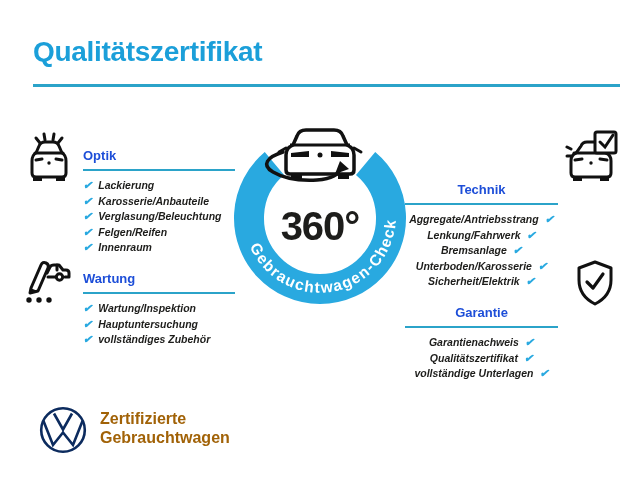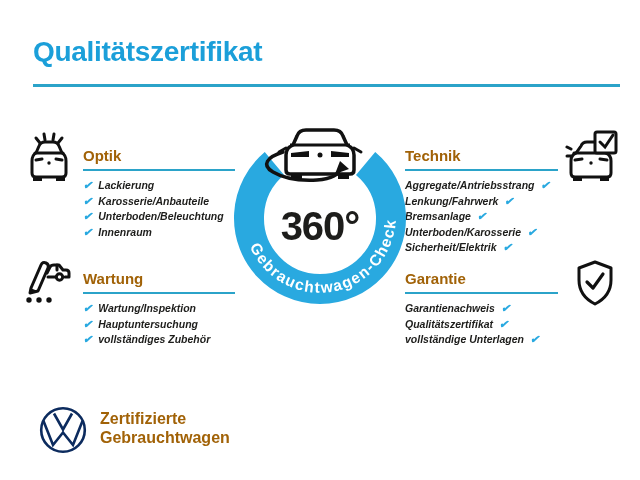--- a/index.html
+++ b/index.html
@@ -6,28 +6,28 @@
   .stage{position:relative;width:640px;height:480px;background:#ffffff;
          font-family:"Liberation Sans",sans-serif;overflow:hidden;}
 
   
   .title{position:absolute;left:33px;top:36px;margin:0;font-size:28px;font-weight:700;
          color:#1b9fd9;letter-spacing:-0.3px;}
   .header-rule{position:absolute;left:33px;top:84px;width:587px;height:3px;background:#2ba3c9;}
 
   
   .sec{position:absolute;}
-  .sec-h{font-size:15px;font-weight:700;color:#a16207;line-height:20px;}
+  .sec-h{font-size:13px;font-weight:700;color:#1d4ed8;line-height:20px;}
   .sec-rule{height:2px;background:#2ba3c9;margin-top:3px;}
   .sec ul{list-style:none;margin:7px 0 0 0;padding:0;}
   .sec li{font-size:10.5px;font-weight:700;color:#1d1d1b;height:15.5px;line-height:15.5px;
           white-space:nowrap;font-style:italic;}
   .chk{color:#29a9e0;font-size:11px;font-weight:700;}
   .sec-left li .chk{margin-right:6px;}
-  .sec-right{text-align:left;}
+  .sec-right{text-align:center;margin-top:34px;}
   .sec-right li .chk{margin-left:6px;}
 
   #sec-optik{left:83px;top:146px;width:152px;}
   #sec-technik{left:405px;top:146px;width:153px;}
   #sec-wartung{left:83px;top:269px;width:152px;}
   #sec-garantie{left:405px;top:269px;width:153px;}
 
   
   .corner-icon{position:absolute;}
   #icon-optik{left:26px;top:129px;}
@@ -105,21 +105,22 @@
     <path d="M23 3 L39 9 L39 21 Q39 37 23 45 Q7 37 7 21 L7 9 Z" fill="#fff" stroke="#111" stroke-width="3" stroke-linejoin="round"></path>
     <path d="M15 23 L21 29 L31 15" fill="none" stroke="#111" stroke-width="3.2" stroke-linecap="round" stroke-linejoin="round"></path>
   </svg>
 
   <div id="sec-optik" class="sec sec-left">
     <div class="sec-h">Optik</div>
     <div class="sec-rule"></div>
     <ul>
       <li><span class="chk">✔</span><span>Lackierung</span></li>
       <li><span class="chk">✔</span><span>Karosserie/Anbauteile</span></li>
-      <li><span class="chk">✔</span><span>Unterboden/Beleuchtung</span></li>
+      <li><span class="chk">✔</span><span>Verglasung/Beleuchtung</span></li>
+      <li><span class="chk">✔</span><span>Felgen/Reifen</span></li>
       <li><span class="chk">✔</span><span>Innenraum</span></li>
     </ul>
   </div>
 
   <div id="sec-technik" class="sec sec-right">
     <div class="sec-h">Technik</div>
     <div class="sec-rule"></div>
     <ul>
       <li><span>Aggregate/Antriebsstrang</span><span class="chk">✔</span></li>
       <li><span>Lenkung/Fahrwerk</span><span class="chk">✔</span></li>

